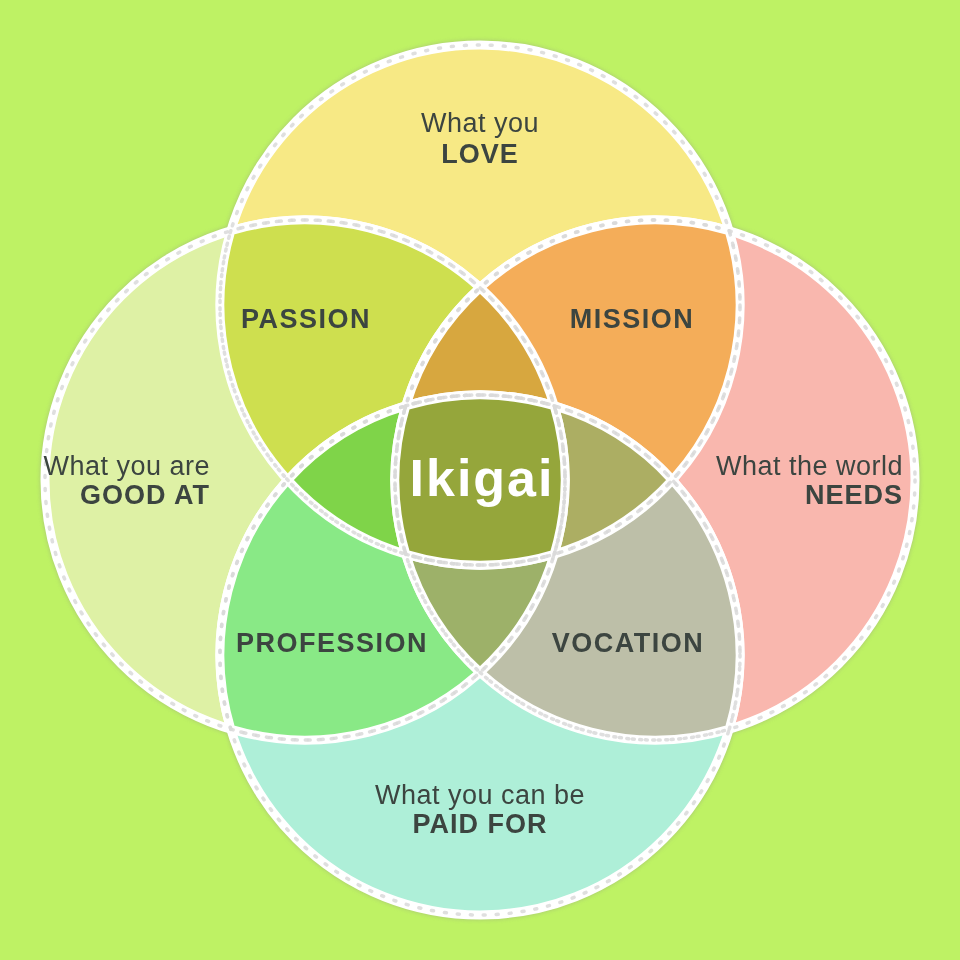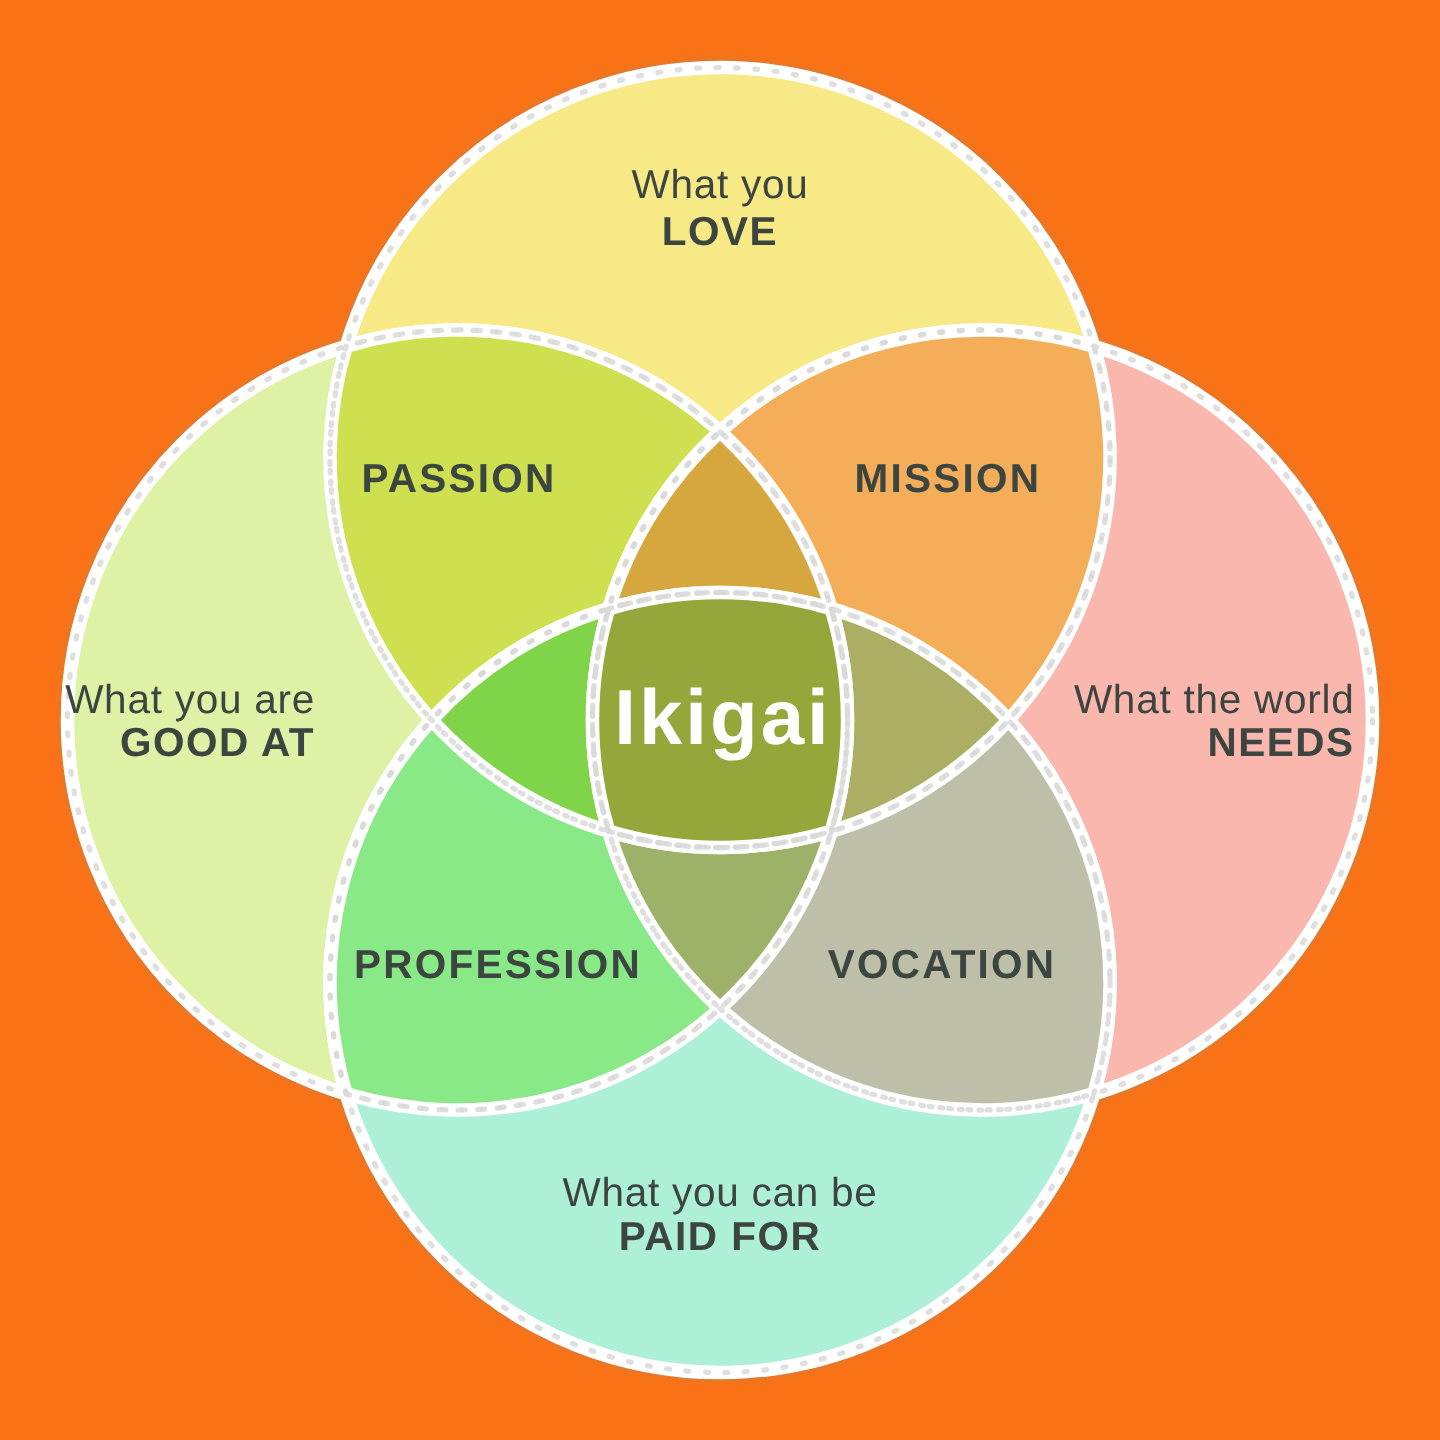--- a/index.html
+++ b/index.html
@@ -8,21 +8,21 @@
     background: #ffffff;
     width: 960px;
     height: 960px;
     overflow: hidden;
     font-family: "Liberation Sans", sans-serif;
   }
   .stage {
     width: 960px;
     height: 960px;
     position: relative;
-    background: #f97316;
+    background: #bef264;
   }
   svg.venn {
     display: block;
     filter: drop-shadow(0 0 2px rgba(140,140,140,0.45));
   }
   .region {
     stroke-width: 9;
     stroke-linejoin: round;
   }
   .sparkle {

